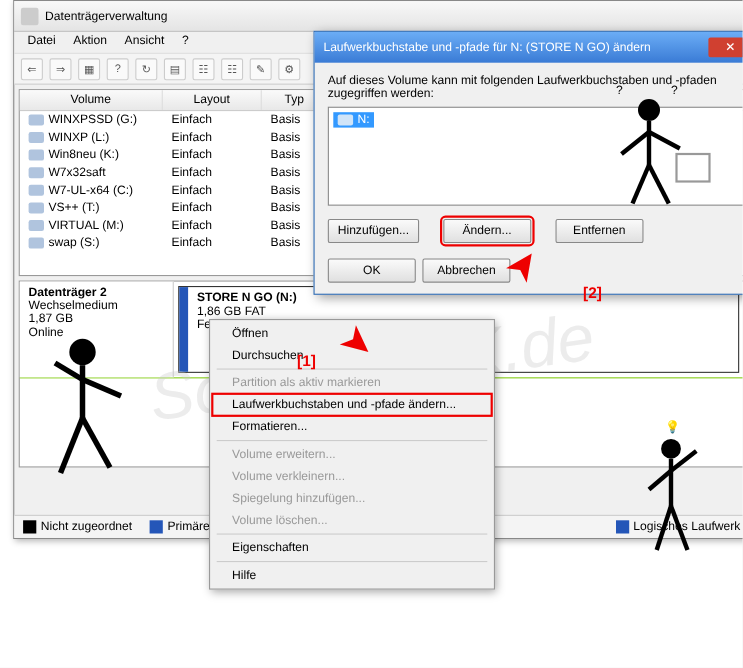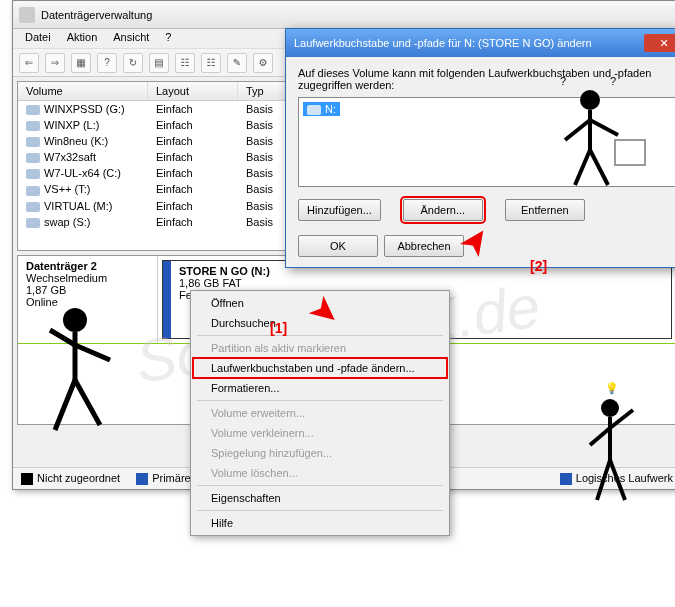--- a/index.html
+++ b/index.html
@@ -9,21 +9,21 @@
 .titlebar { height: 28px; background: linear-gradient(#f8f8f8, #e4e4e4); border-bottom: 1px solid #bbb; display: flex; align-items: center; padding: 0 6px; }
 .titlebar-icon { width: 16px; height: 16px; margin-right: 6px; background: #ccc; border-radius: 2px; }
 .titlebar-text { flex: 1; }
 .menubar { height: 20px; background: #f0f0f0; display: flex; padding: 0 4px; border-bottom: 1px solid #ddd; }
 .menubar span { padding: 2px 8px; cursor: default; }
 .toolbar { height: 28px; background: #f4f4f4; border-bottom: 1px solid #ccc; display: flex; align-items: center; padding: 0 6px; gap: 6px; }
 .tb-btn { width: 20px; height: 20px; border: 1px solid #ccc; background: #fafafa; border-radius: 2px; display: flex; align-items: center; justify-content: center; font-size: 10px; color: #555; }
 
 .volumes { margin: 4px; background: #fff; border: 1px solid #999; height: 170px; }
 .vol-head { display: flex; background: linear-gradient(#fafafa,#e8e8e8); border-bottom: 1px solid #ccc; }
-.vol-head div { padding: 3px 8px; border-right: 1px solid #ddd; }
+.vol-head div { padding: 3px 8px; border-right: 1px solid #ddd; text-align: center; }
 .vol-col1 { width: 130px; }
 .vol-col2 { width: 90px; }
 .vol-col3 { width: 60px; }
 .vol-row { display: flex; padding: 1px 0; }
 .vol-row div { padding: 1px 8px; }
 .drv-ico { display: inline-block; width: 14px; height: 10px; background: #b0c4de; border-radius: 2px; margin-right: 4px; vertical-align: middle; }
 
 .disk-panel { margin: 4px; background: #fff; border: 1px solid #999; height: 170px; }
 .disk-row { display: flex; height: 88px; border-bottom: 1px solid #84cc16; }
 .disk-info { width: 140px; border-right: 1px solid #ccc; padding: 4px 8px; background: #fff; }

